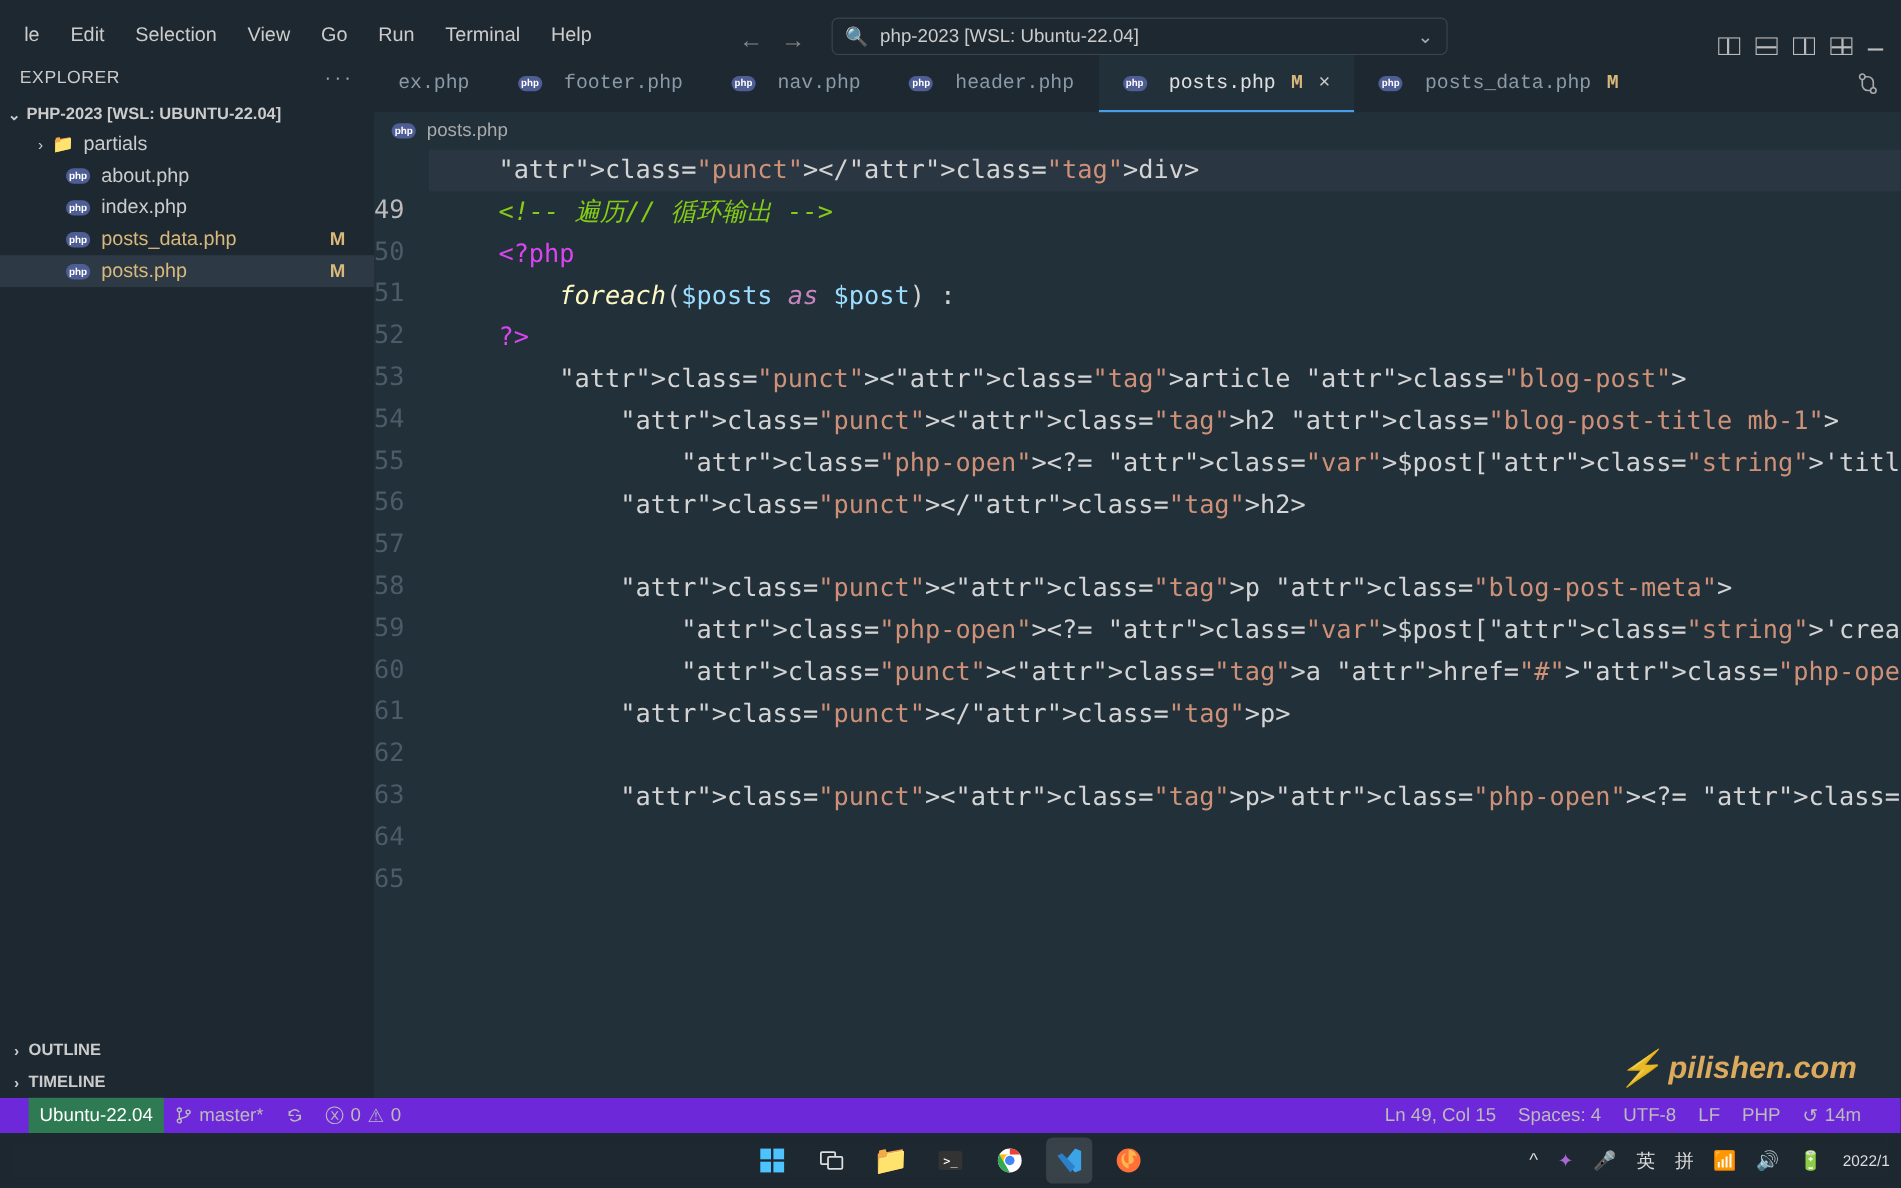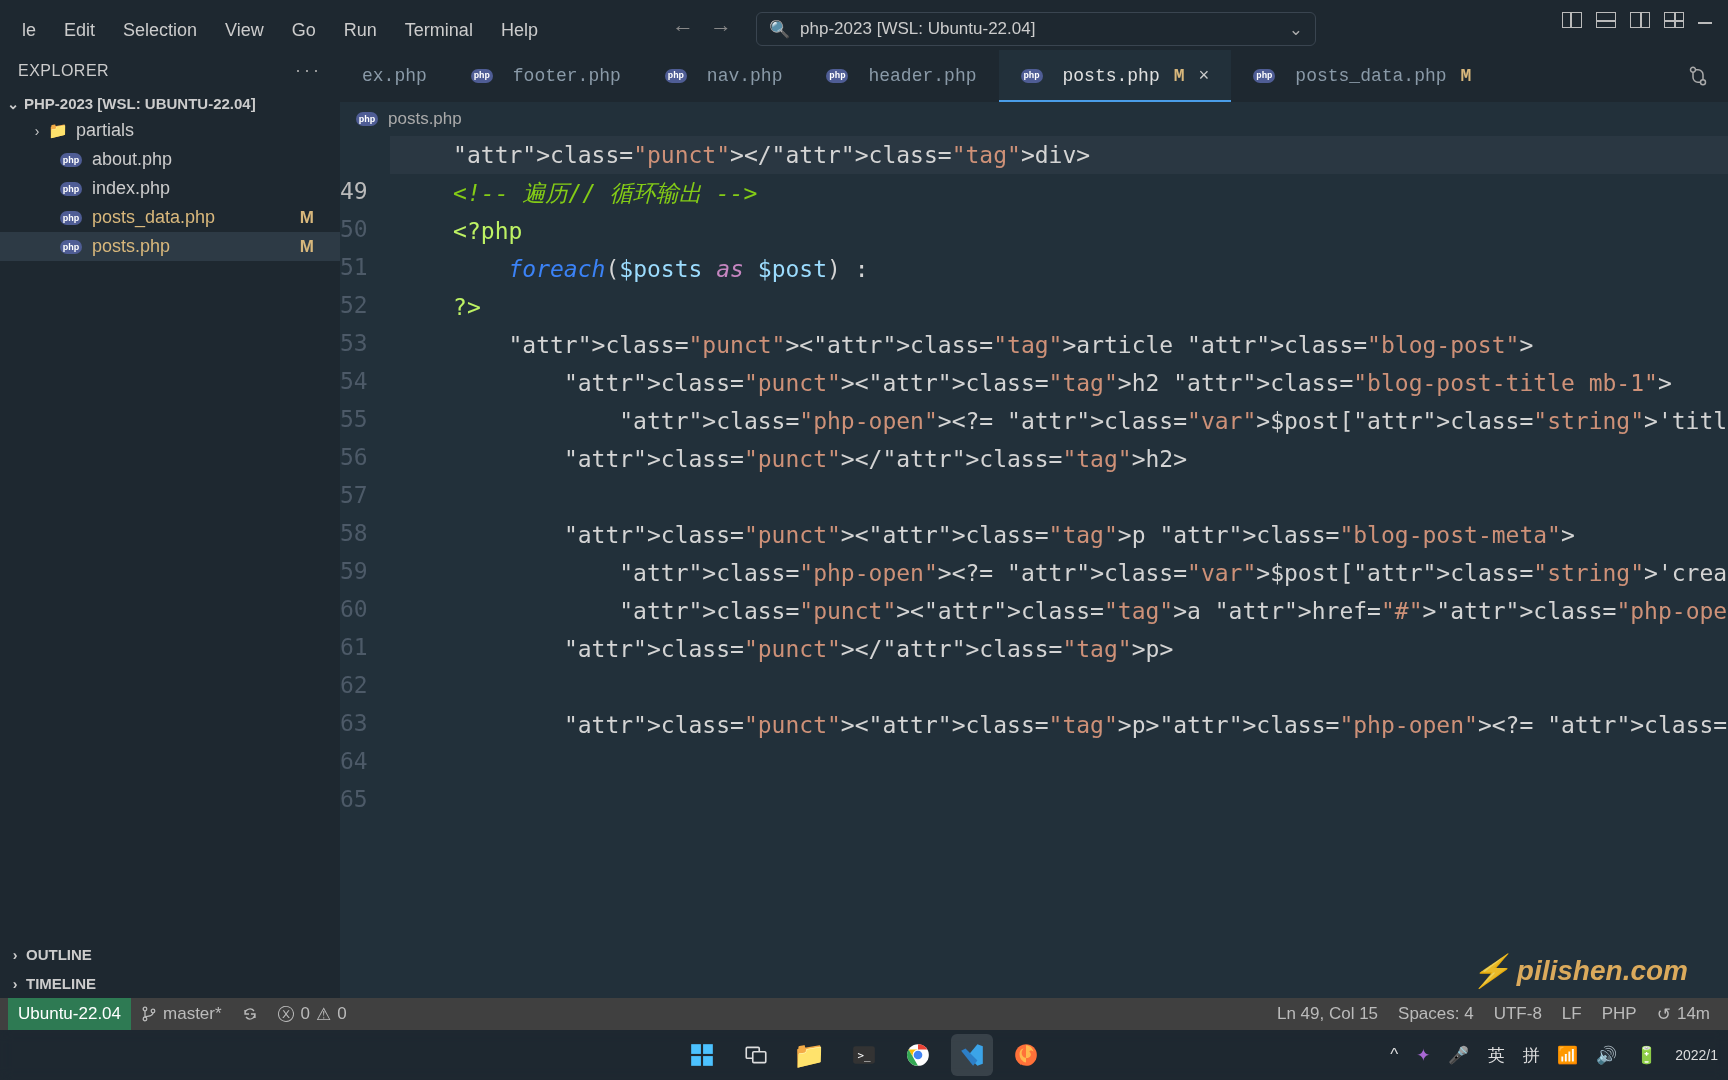--- a/index.html
+++ b/index.html
@@ -11,22 +11,22 @@
   width: 1728px;
   height: 1080px;
   position: relative;
 }
 
 
 .menubar {
   height: 50px;
   background: #1e2830;
   display: flex;
-  align-items: flex-start;
-  padding: 12px 8px;
+  align-items: flex-end;
+  padding: 0 8px;
   font-size: 18px;
 }
 .menu-item { padding: 8px 14px; cursor: pointer; }
 
 .nav-arrows { display: flex; margin-left: 120px; gap: 16px; }
 .nav-arrow { color: #888; cursor: pointer; font-size: 22px; }
 
 .searchbox {
   flex: 0 0 560px;
   margin-left: 24px;
@@ -175,35 +175,35 @@
   flex: 1;
   color: #d4d4d4;
   padding-left: 4px;
   position: relative;
   white-space: pre;
 }
 .code-line { height: 38px; padding-left: 8px; }
 .code-line.hl { background: #2a3742; }
 .string { color: #ce9178; }
 .kw { color: #c586c0; font-style:italic; }
-.fn { color: #3b82f6; font-style:italic; }
+.fn { color: #fef9c3; font-style:italic; }
 .var { color: #9cdcfe; }
 .punct { color: #d4d4d4; }
 .comment { color: #84cc16; font-style: italic; }
-.php-open { color: #bef264; text-align: center; }
+.php-open { color: #d946ef; text-align: center; }
 
 
 .statusbar {
   height: 32px;
-  background: #404040;
+  background: #6d28d9;
   display: flex;
   align-items: center;
   font-size: 17px;
   color: #bbb;
-  padding: 0 8px;
+  padding: 0 26px;
 }
 .status-seg { padding: 0 10px; display:flex; align-items:center; gap:6px; }
 .status-seg.remote { background: #2e7a53; color:#fff; padding:4px 10px; height:100%; display:flex; align-items:center;}
 .sb-right { margin-left: auto; display: flex; }
 
 
 .taskbar {
   height: 50px;
   background: rgba(30,40,50,0.4);
   backdrop-filter: blur(6px);

